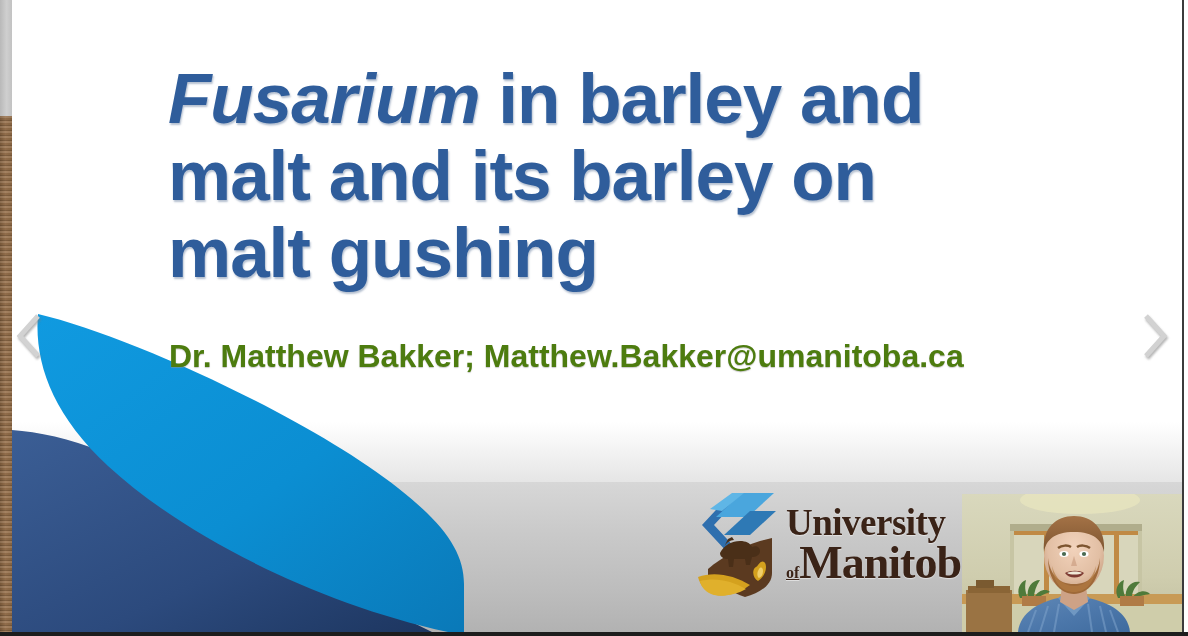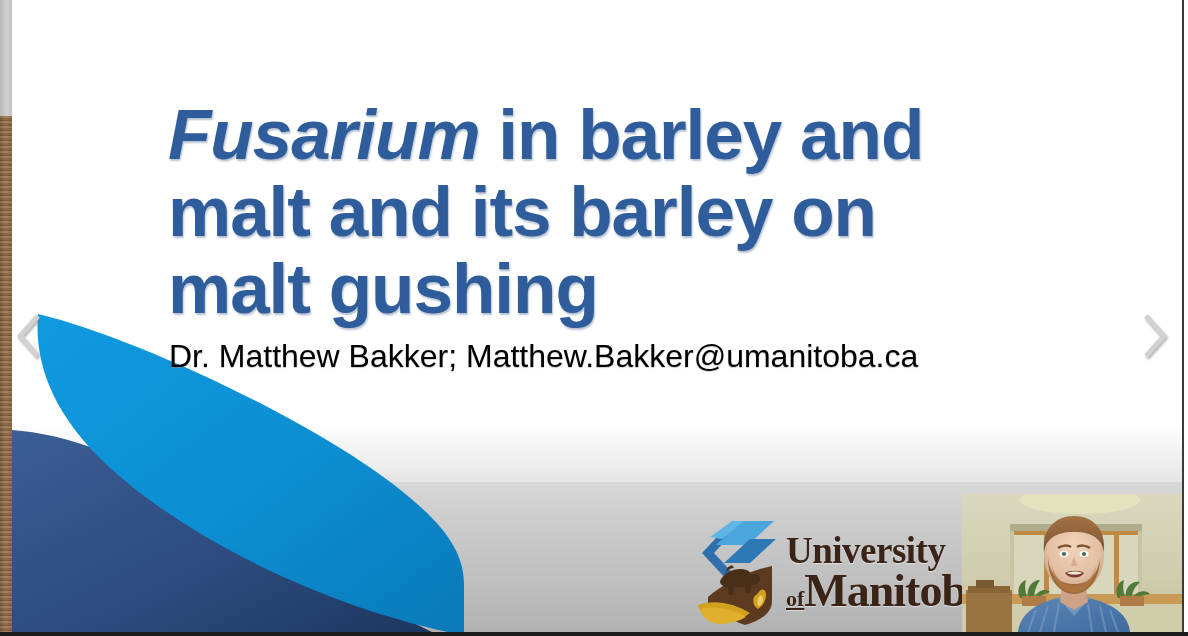--- a/index.html
+++ b/index.html
@@ -64,64 +64,64 @@
 
   
   .swoosh-wrap{
     position:absolute;left:0;bottom:0;width:640px;height:330px;
     pointer-events:none;
   }
   .swoosh-wrap svg{display:block;width:640px;height:330px;}
 
   
   .title-block{
-    position:absolute;left:156px;top:60px;width:880px;margin-top:36px;
+    position:absolute;left:156px;top:60px;width:880px;
   }
   .slide-title{
     margin:0;
     font-family:"Liberation Sans", sans-serif;
     font-weight:bold;
     font-size:71px;
     line-height:77px;
     letter-spacing:-1px;
     color:#2f5d9b;
     text-shadow:1px 2px 2px rgba(120,140,170,.55);
   }
   .slide-title .sp{font-style:italic;}
   .slide-subtitle{
     position:absolute;left:157px;top:336px;
     margin:0;
     font-family:"Liberation Sans", sans-serif;
-    font-weight:normal;
+    font-weight:bold;
     font-size:32px;
     line-height:40px;
-    color:#000000;
+    color:#4d7c0f;
     text-shadow:0px 1px 1px rgba(150,150,150,.5);
     white-space:nowrap;
   }
 
   
   .umlogo{
-    position:absolute;left:676px;top:518px;
+    position:absolute;left:676px;top:490px;
     width:266px;height:110px;
     display:flex;align-items:center;
   }
   .umlogo .crest{width:92px;height:108px;flex:0 0 auto;}
   .umlogo .wordmark{
     margin-left:6px;
     color:#3a2317;
     font-family:"Liberation Serif", serif;
     font-weight:bold;
     line-height:.94;
     text-shadow:0px 1px 1px rgba(255,255,255,.5);
   }
   .umlogo .wm-l1{font-size:37px;letter-spacing:-.5px;display:block;}
   .umlogo .wm-l2{font-size:46px;letter-spacing:-1px;display:block;white-space:nowrap;}
   .umlogo .wm-of{
-    font-size:22px;vertical-align:baseline;
+    font-size:16px;vertical-align:baseline;
     text-decoration:underline;
     letter-spacing:0;
   }
 
   
   .webcam{
     position:absolute;left:962px;top:494px;
     width:222px;height:138px;
     overflow:hidden;
     background:#2b2b2b;

